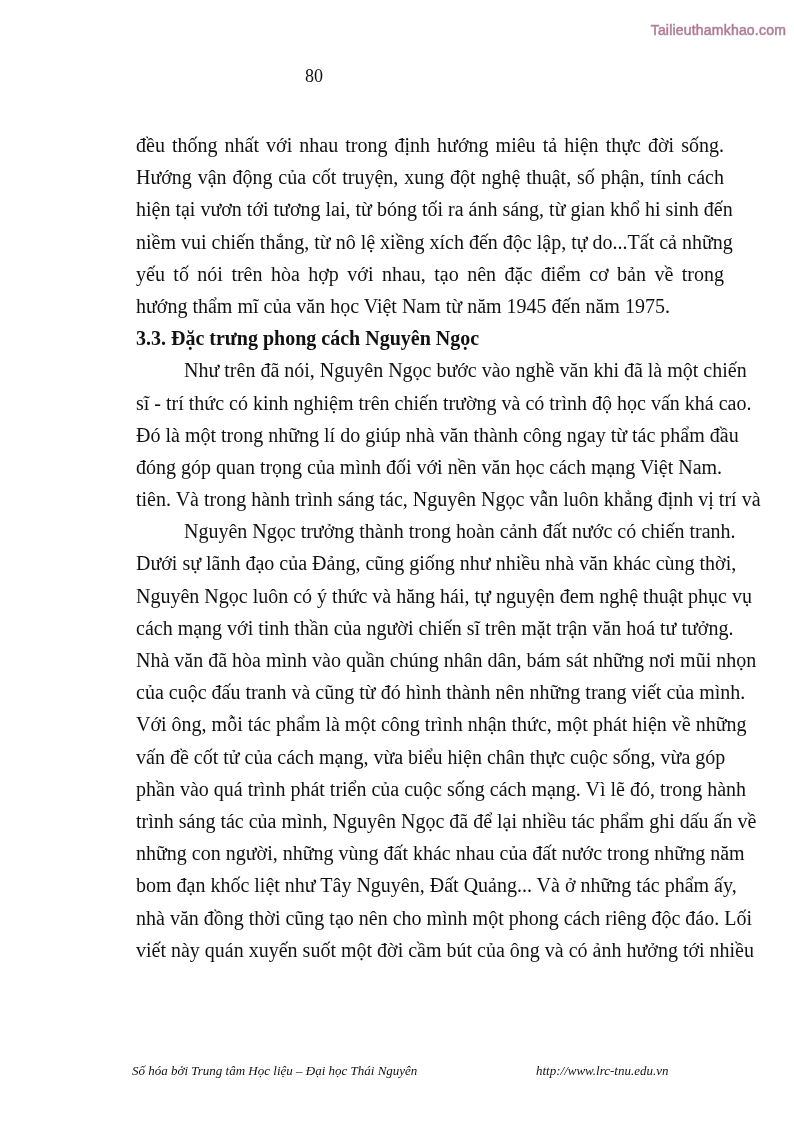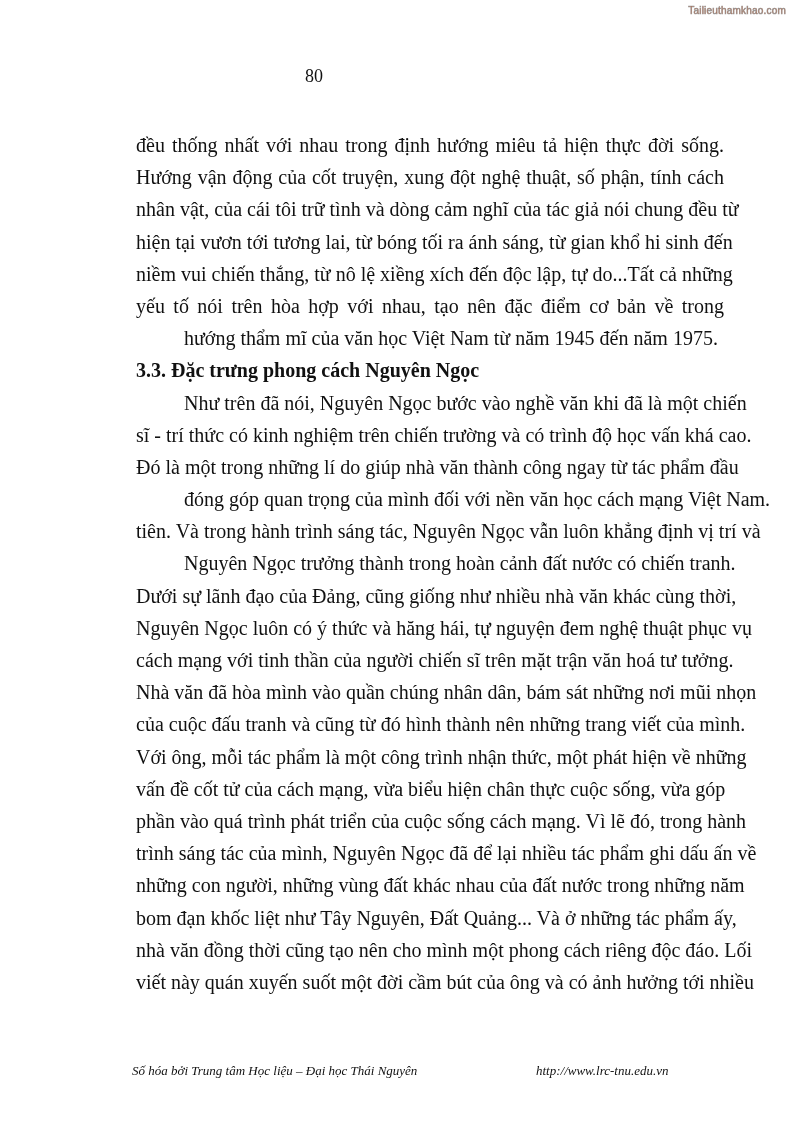--- a/index.html
+++ b/index.html
@@ -1,58 +1,57 @@
 <!DOCTYPE html>
 <html><head>
   <meta charset="utf-8">
   <style>
     html, body { margin: 0; padding: 0; }
     body {
       width: 794px; height: 1123px; background: #ffffff; position: relative; overflow: hidden;
       font-family: "Liberation Serif", serif; color: #111111;
     }
     .watermark {
-      position: absolute; top: 5px; right: 8px;
-      font-family: "Liberation Sans", sans-serif; font-size: 10px;
-      color: #c2410c; letter-spacing: 0.2px;
+      position: absolute; top: 22px; right: 8px;
+      font-family: "Liberation Sans", sans-serif; font-size: 14px;
+      color: #ec4899; letter-spacing: 0.2px;
       -webkit-text-stroke: 0.6px #9a9a9a;
     }
     .page-number {
       position: absolute; top: 66px; left: 0; width: 628px; text-align: center;
       font-size: 18px;
     }
     .body-text {
       position: absolute; top: 129px; left: 136px; width: 588px;
       font-size: 20px; line-height: 32.2px;
     }
     .line {
       display: block; height: 32.2px; white-space: nowrap;
       text-align: justify; text-align-last: justify;
     }
-    .line.last { text-align-last: left; margin-left: 48px; }
+    .line.last { text-align-last: left; }
     .line.indent { padding-left: 48px; }
     .heading { font-weight: bold; text-align-last: left; }
     .footer {
       position: absolute; top: 1063px; left: 132px; width: 560px;
       font-size: 13px; font-style: italic;
     }
     .footer-left { position: absolute; left: 0; top: 0; white-space: nowrap; }
     .footer-right { position: absolute; left: 404px; top: 0; white-space: nowrap; font-style: italic; }
   </style>
 </head>
 <body>
 
 <div class="watermark">Tailieuthamkhao.com</div>
 
 <div class="page-number">80</div>
 
 <div class="body-text">
   <span class="line">đều thống nhất với nhau trong định hướng miêu tả hiện thực đời sống.</span>
   <span class="line">Hướng vận động của cốt truyện, xung đột nghệ thuật, số phận, tính cách</span>
-  <span class="line">nhân vật, của cái tôi trữ tình và dòng cảm nghĩ của tác giả nói chung đều từ</span>
   <span class="line">hiện tại vươn tới tương lai, từ bóng tối ra ánh sáng, từ gian khổ hi sinh đến</span>
   <span class="line">niềm vui chiến thắng, từ nô lệ xiềng xích đến độc lập, tự do...Tất cả những</span>
   <span class="line">yếu tố nói trên hòa hợp với nhau, tạo nên đặc điểm cơ bản về trong</span>
   <span class="line last">hướng thẩm mĩ của văn học Việt Nam từ năm 1945 đến năm 1975.</span>
   <span class="line heading">3.3. Đặc trưng phong cách Nguyên Ngọc</span>
   <span class="line indent">Như trên đã nói, Nguyên Ngọc bước vào nghề văn khi đã là một chiến</span>
   <span class="line">sĩ - trí thức có kinh nghiệm trên chiến trường và có trình độ học vấn khá cao.</span>
   <span class="line">Đó là một trong những lí do giúp nhà văn thành công ngay từ tác phẩm đầu</span>
   <span class="line last">đóng góp quan trọng của mình đối với nền văn học cách mạng Việt Nam.</span>
   <span class="line">tiên. Và trong hành trình sáng tác, Nguyên Ngọc vẫn luôn khẳng định vị trí và</span>

